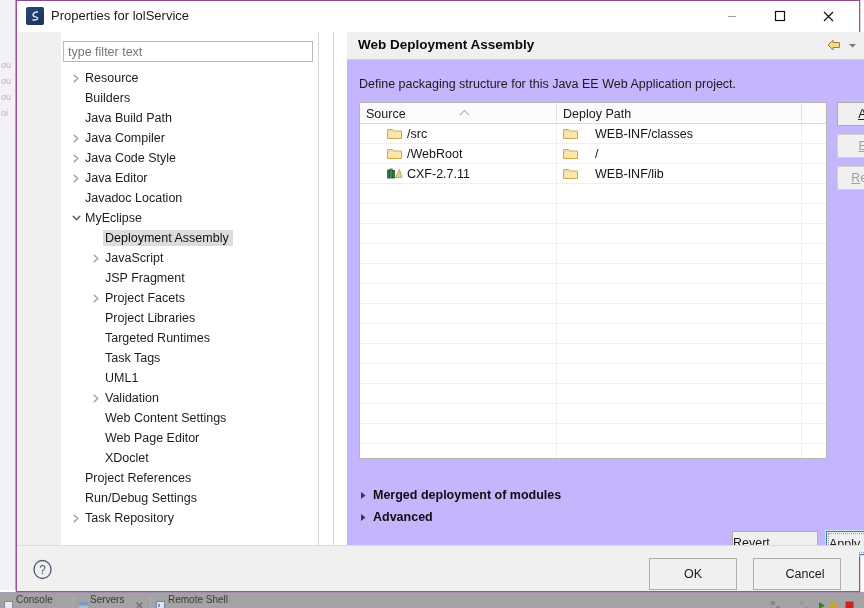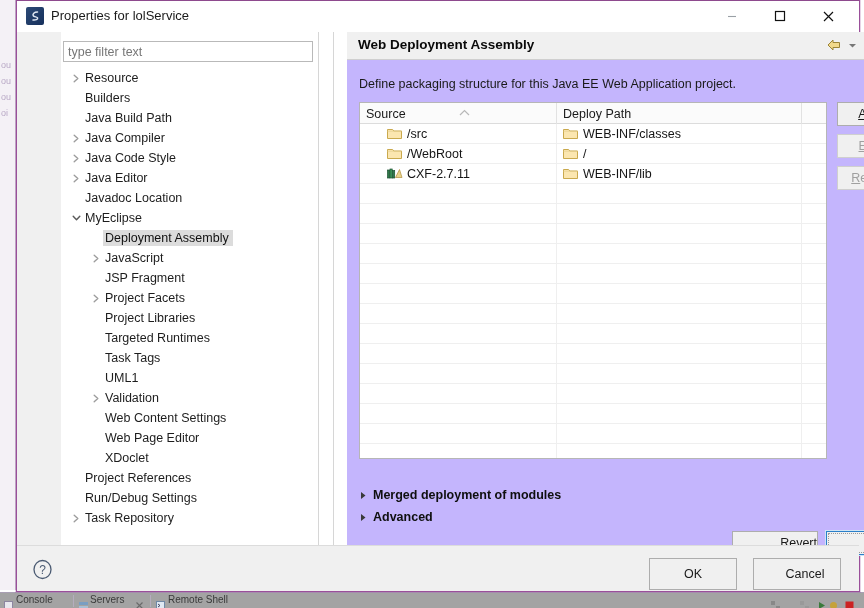--- a/index.html
+++ b/index.html
@@ -236,21 +236,21 @@
   .td {
     height: 20px;
     display: flex; align-items: center;
     font-size: 12.5px; color: #151515;
     font-family: "Liberation Sans", sans-serif;
     white-space: nowrap;
     overflow: hidden;
     border-right: 1px solid #efefef;
   }
   .td.c1 { width: 197px; padding-left: 27px; }
-  .td.c2 { width: 245px; padding-left: 6px; }
+  .td.c2 { width: 245px; padding-left: 6px; gap: 12px; }
   .td.c3 { width: 24px; border-right: 0; }
   .cell-ico { width: 17px; min-width:17px; display:flex; align-items:center; }
   .cell-ico svg { display:block; }
   .cell-txt { padding-left: 3px; }
   .tr-empty { height: 20px; border-bottom: 1px solid #efefef; display:flex; }
   .tr-empty .e1 { width:197px; border-right:1px solid #efefef; }
   .tr-empty .e2 { width:245px; border-right:1px solid #efefef; }
 
   
   .side-btns {
@@ -289,21 +289,21 @@
   #exp-adv    { top: 478px; }
 
   
   .btn-wide {
     position: absolute;
     width: 86px; height: 24px;
     background: #f0f0f0;
     border: 1px solid #adadad;
     font-size: 12.5px; color: #1a1a1a;
     font-family: "Liberation Sans", sans-serif;
-    text-align: right; line-height: 22px;
+    text-align: left; line-height: 22px;
     cursor: default; padding: 0;
   }
   #btn-revert { left: 385px; top: 499px; }
   #btn-apply  {
     left: 479px; top: 499px;
     border: 1px solid #2a7fc9;
     box-shadow: 0 0 0 1px #cfe4f5;
   }
   #btn-apply .inner {
     display:block; margin:1px; height:20px; line-height:20px;

